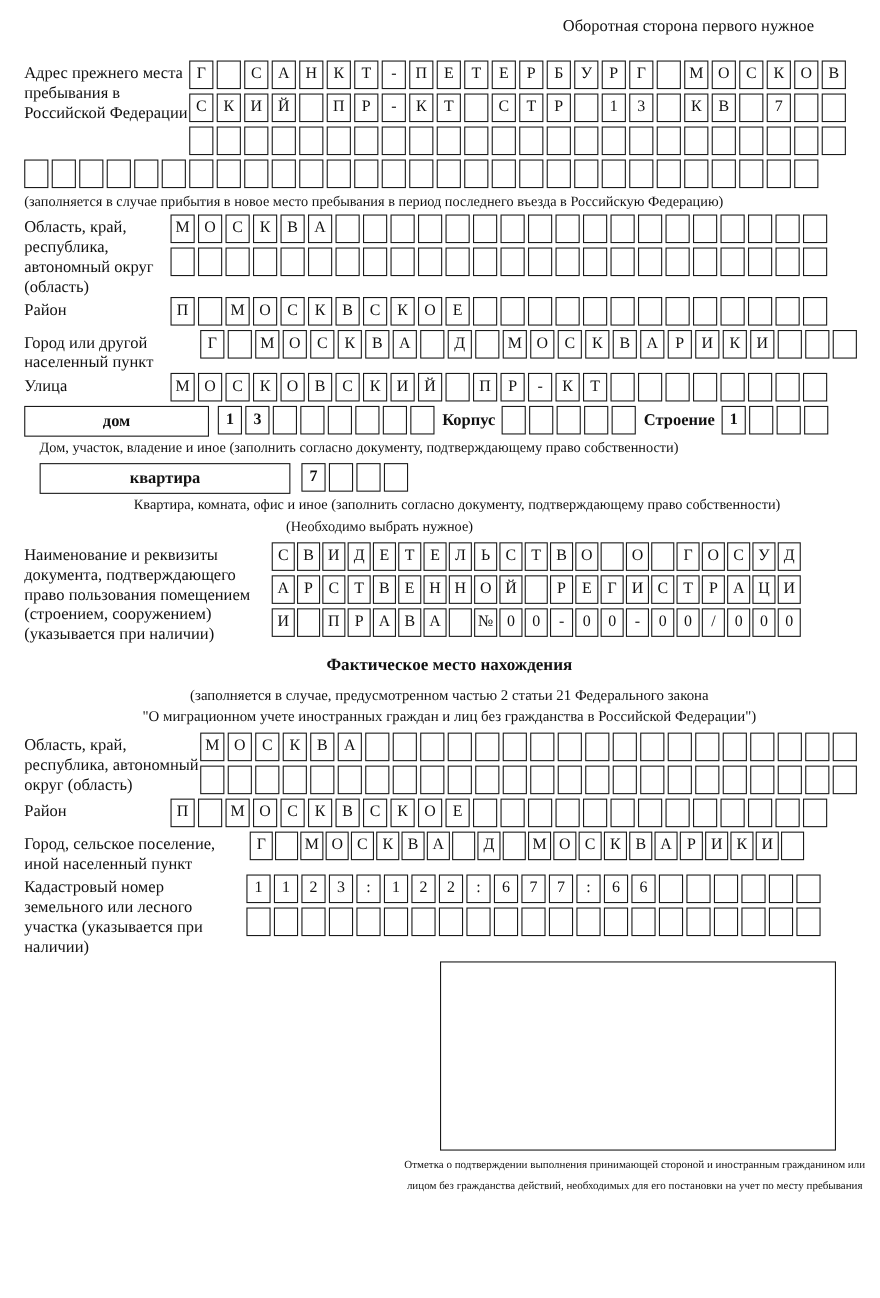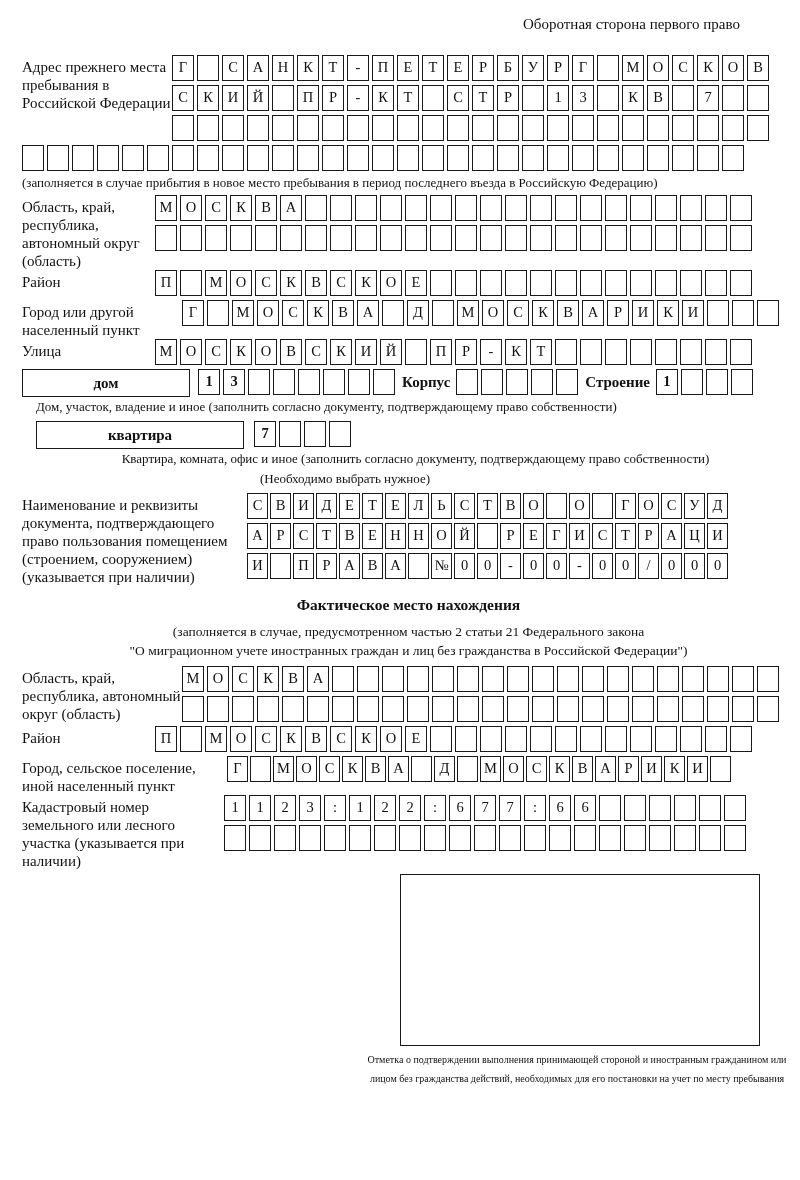--- a/index.html
+++ b/index.html
@@ -73,21 +73,21 @@
     width:430px;
     text-align:center; font-size:10px; line-height:19px;
   }
   .mb4{margin-bottom:4px;text-align:center;} .mb6{margin-bottom:6px;}
 </style>
 </head>
 <body>
 
 <div class="page">
 
-  <div class="top-note">Оборотная сторона первого право</div>
+  <div class="top-note">Оборотная сторона первого нужное</div>
 
   <div class="field">
     <div class="flabel w150">Адрес прежнего места пребывания в Российской Федерации</div>
     <div>
       <div class="cellrow"><span class="cell">Г</span><span class="cell"></span><span class="cell">С</span><span class="cell">А</span><span class="cell">Н</span><span class="cell">К</span><span class="cell">Т</span><span class="cell">-</span><span class="cell">П</span><span class="cell">Е</span><span class="cell">Т</span><span class="cell">Е</span><span class="cell">Р</span><span class="cell">Б</span><span class="cell">У</span><span class="cell">Р</span><span class="cell">Г</span><span class="cell"></span><span class="cell">М</span><span class="cell">О</span><span class="cell">С</span><span class="cell">К</span><span class="cell">О</span><span class="cell">В</span></div>
       <div class="cellrow"><span class="cell">С</span><span class="cell">К</span><span class="cell">И</span><span class="cell">Й</span><span class="cell"></span><span class="cell">П</span><span class="cell">Р</span><span class="cell">-</span><span class="cell">К</span><span class="cell">Т</span><span class="cell"></span><span class="cell">С</span><span class="cell">Т</span><span class="cell">Р</span><span class="cell"></span><span class="cell">1</span><span class="cell">3</span><span class="cell"></span><span class="cell">К</span><span class="cell">В</span><span class="cell"></span><span class="cell">7</span><span class="cell"></span><span class="cell"></span></div>
       <div class="cellrow"><span class="cell"></span><span class="cell"></span><span class="cell"></span><span class="cell"></span><span class="cell"></span><span class="cell"></span><span class="cell"></span><span class="cell"></span><span class="cell"></span><span class="cell"></span><span class="cell"></span><span class="cell"></span><span class="cell"></span><span class="cell"></span><span class="cell"></span><span class="cell"></span><span class="cell"></span><span class="cell"></span><span class="cell"></span><span class="cell"></span><span class="cell"></span><span class="cell"></span><span class="cell"></span><span class="cell"></span></div>
     </div>
   </div>
   <div class="cellrow"><span class="cell"></span><span class="cell"></span><span class="cell"></span><span class="cell"></span><span class="cell"></span><span class="cell"></span><span class="cell"></span><span class="cell"></span><span class="cell"></span><span class="cell"></span><span class="cell"></span><span class="cell"></span><span class="cell"></span><span class="cell"></span><span class="cell"></span><span class="cell"></span><span class="cell"></span><span class="cell"></span><span class="cell"></span><span class="cell"></span><span class="cell"></span><span class="cell"></span><span class="cell"></span><span class="cell"></span><span class="cell"></span><span class="cell"></span><span class="cell"></span><span class="cell"></span><span class="cell"></span></div>
@@ -121,21 +121,21 @@
     <div class="boxed-label" style="width:168px;margin-right:8px;">дом</div>
     <div class="cellrow"><span class="cell">1</span><span class="cell">3</span><span class="cell"></span><span class="cell"></span><span class="cell"></span><span class="cell"></span><span class="cell"></span><span class="cell"></span></div>
     <div class="mid-label">Корпус</div>
     <div class="cellrow"><span class="cell"></span><span class="cell"></span><span class="cell"></span><span class="cell"></span><span class="cell"></span></div>
     <div class="mid-label">Строение</div>
     <div class="cellrow"><span class="cell">1</span><span class="cell"></span><span class="cell"></span><span class="cell"></span></div>
   </div>
   <div class="caption mb6" style="padding-left:14px;">Дом, участок, владение и иное (заполнить согласно документу, подтверждающему право собственности)</div>
 
   <div class="inline-row" style="padding-left:14px;">
-    <div class="boxed-label" style="width:208px;margin-right:10px;">квартира</div>
+    <div class="boxed-label" style="width:228px;margin-right:10px;">квартира</div>
     <div class="cellrow"><span class="cell">7</span><span class="cell"></span><span class="cell"></span><span class="cell"></span></div>
   </div>
   <div class="caption mb4" style="padding-left:14px;">Квартира, комната, офис и иное (заполнить согласно документу, подтверждающему право собственности)</div>
 
   <div class="stay-note">(Необходимо выбрать нужное)</div>
 
   <div class="field tight">
     <div class="flabel w225">Наименование и реквизиты документа, подтверждающего право пользования помещением (строением, сооружением) (указывается при наличии)</div>
     <div>
       <div class="cellrow"><span class="cell">С</span><span class="cell">В</span><span class="cell">И</span><span class="cell">Д</span><span class="cell">Е</span><span class="cell">Т</span><span class="cell">Е</span><span class="cell">Л</span><span class="cell">Ь</span><span class="cell">С</span><span class="cell">Т</span><span class="cell">В</span><span class="cell">О</span><span class="cell"></span><span class="cell">О</span><span class="cell"></span><span class="cell">Г</span><span class="cell">О</span><span class="cell">С</span><span class="cell">У</span><span class="cell">Д</span></div>

